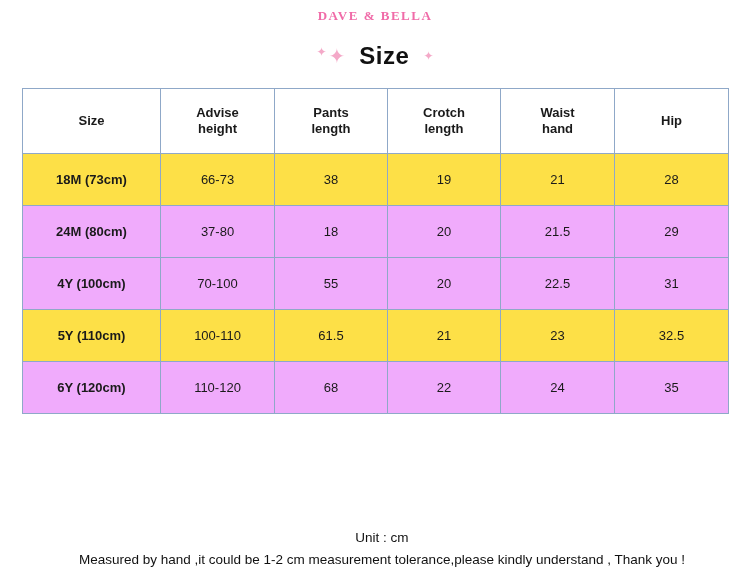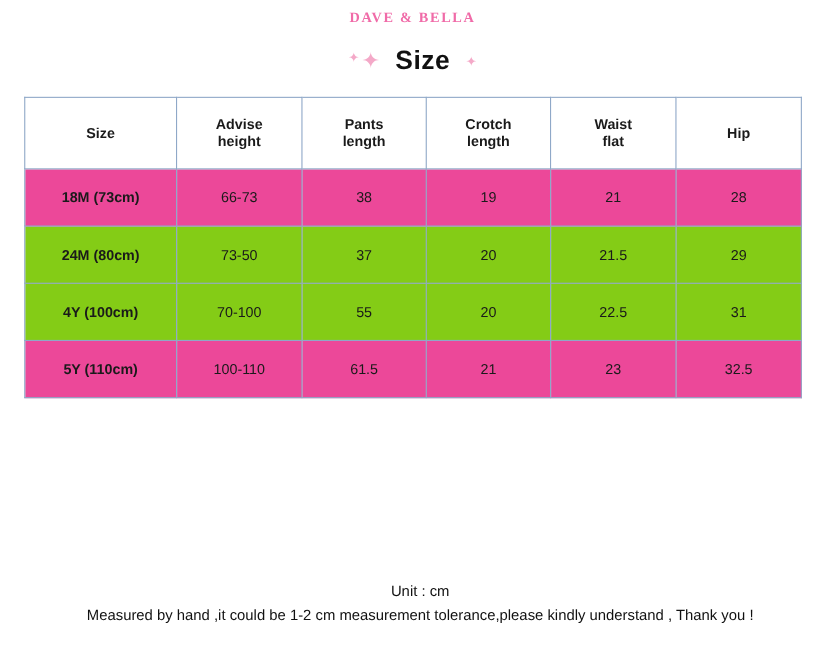--- a/index.html
+++ b/index.html
@@ -93,24 +93,24 @@
     padding: 0 4px;
   }
   table.size-table thead th {
     height: 64px;
     font-weight: bold;
     background: #ffffff;
     line-height: 1.25;
   }
   table.size-table tbody td {
     height: 51px;
-    background: #84cc16;
+    background: #f0abfc;
   }
   table.size-table tbody tr.alt td {
-    background: #ec4899;
+    background: #fde047;
   }
   table.size-table tbody td.size-col {
     font-weight: bold;
   }
   col.c0 { width: 138px; }
   col.c1 { width: 114px; }
   col.c2 { width: 113px; }
   col.c3 { width: 113px; }
   col.c4 { width: 114px; }
   col.c5 { width: 114px; }
@@ -170,60 +170,68 @@
           <th>
             <div>Pants</div>
             <div>length</div>
           </th>
           <th>
             <div>Crotch</div>
             <div>length</div>
           </th>
           <th>
             <div>Waist</div>
-            <div>flat</div>
+            <div>hand</div>
           </th>
           <th>
             <div>Hip</div>
           </th>
         </tr>
       </thead>
       <tbody>
         <tr class="alt">
           <td class="size-col">18M (73cm)</td>
           <td>66-73</td>
           <td>38</td>
           <td>19</td>
           <td>21</td>
           <td>28</td>
         </tr>
         <tr>
           <td class="size-col">24M (80cm)</td>
-          <td>73-50</td>
-          <td>37</td>
+          <td>37-80</td>
+          <td>18</td>
           <td>20</td>
           <td>21.5</td>
           <td>29</td>
         </tr>
         <tr>
           <td class="size-col">4Y (100cm)</td>
           <td>70-100</td>
           <td>55</td>
           <td>20</td>
           <td>22.5</td>
           <td>31</td>
         </tr>
         <tr class="alt">
           <td class="size-col">5Y (110cm)</td>
           <td>100-110</td>
           <td>61.5</td>
           <td>21</td>
           <td>23</td>
           <td>32.5</td>
         </tr>
+        <tr>
+          <td class="size-col">6Y (120cm)</td>
+          <td>110-120</td>
+          <td>68</td>
+          <td>22</td>
+          <td>24</td>
+          <td>35</td>
+        </tr>
       </tbody>
     </table>
   </div>
 
   <div class="notes">
     <div class="note-line">Unit : cm</div>
     <div class="note-line">Measured by hand ,it could be 1-2 cm measurement tolerance,please kindly understand , Thank you !</div>
   </div>
 
 </div>

